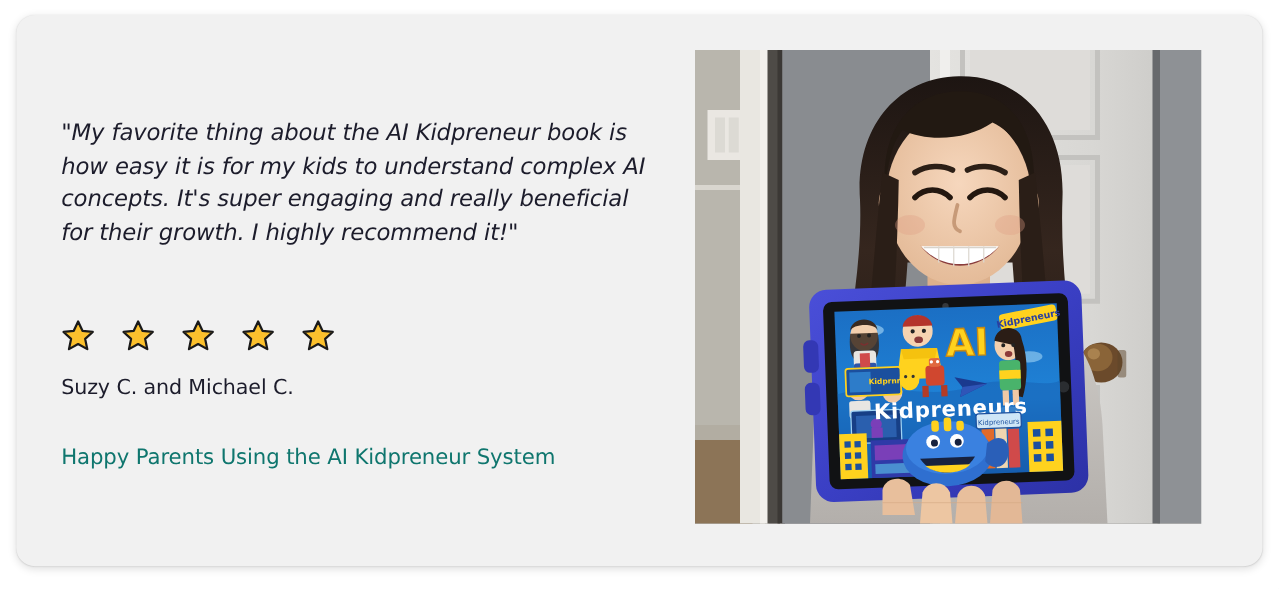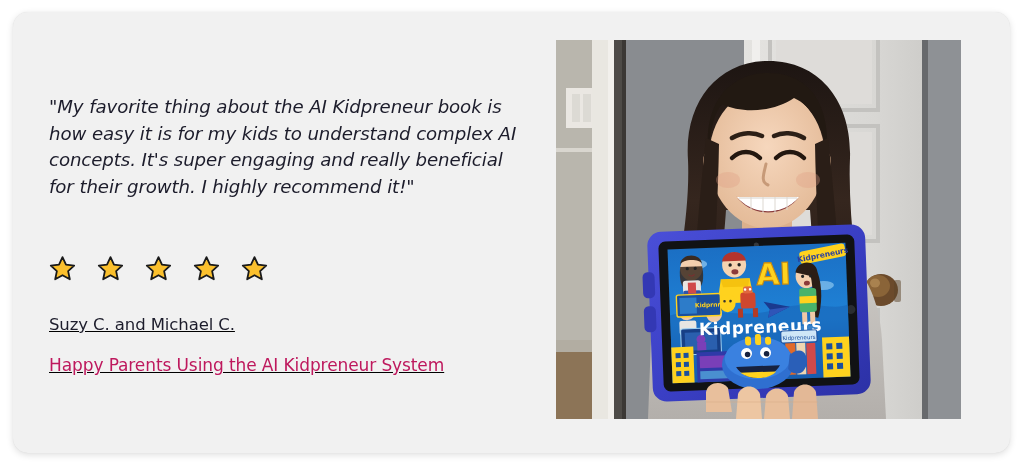--- a/index.html
+++ b/index.html
@@ -65,38 +65,37 @@
     display: block;
     width: 27px;
     height: 27px;
     line-height: 0;
   }
 
   
   .attribution {
     position: absolute;
     left: 36px;
-    top: 302px;
+    top: 287px;
     width: 480px;
-    text-decoration: underline;
   }
   .reviewer-name {
     margin: 0;
     font-family: "DejaVu Sans", sans-serif;
     font-size: 16.5px;
     line-height: 22px;
     color: #1c1c2b;
     letter-spacing: -0.1px;
   }
   .reviewer-role {
-    margin: 18px 0 0 0;
+    margin: 34px 0 0 0;
     font-family: "DejaVu Sans", sans-serif;
     font-size: 17px;
     line-height: 22px;
-    color: #be185d;
+    color: #0f766e;
     letter-spacing: -0.1px;
   }
 
   
   .photo-frame {
     position: absolute;
     left: 543px;
     top: 28px;
     width: 405px;
     height: 379px;

